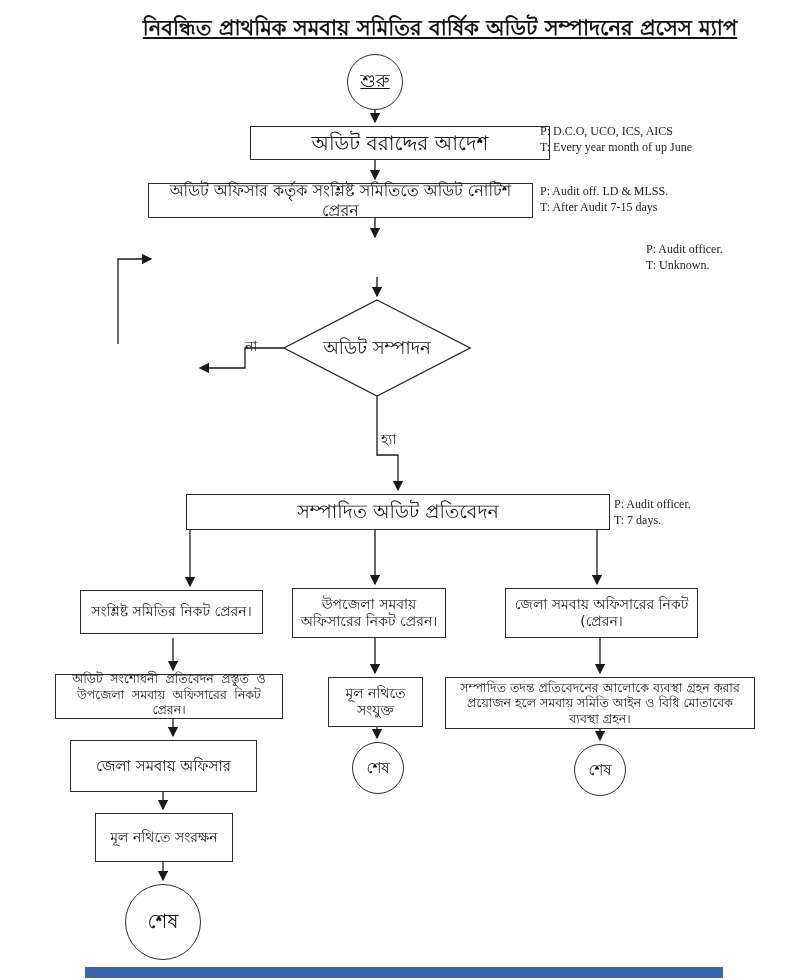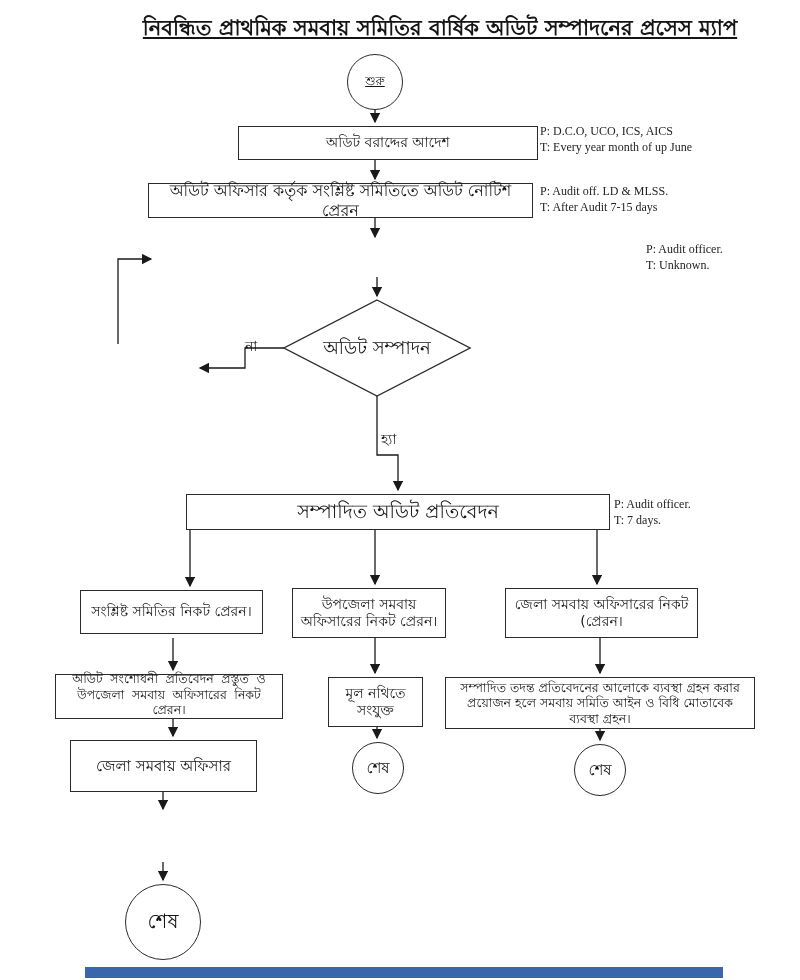--- a/index.html
+++ b/index.html
@@ -43,21 +43,21 @@
   .branchlabel{
     position:absolute;font-size:14px;color:#151515;
   }
   .diamond-label{
     position:absolute;left:302px;top:334px;width:150px;
     text-align:center;font-size:18px;color:#151515;
   }
   .footer-bar{
     position:absolute;left:85px;top:967px;width:638px;height:11px;
   }
-  .f18{font-size:14px;} .f17{font-size:12px;text-decoration:underline;} .f16{font-size:16px;}
+  .f18{font-size:20px;margin-left:12px;} .f17{font-size:18px;text-decoration:underline;} .f16{font-size:16px;}
   .f15{font-size:15px;} .f14{font-size:14px;} .f12{font-size:12.5px;}
 </style>
 </head>
 <body>
 
 <div class="canvas">
 
   <div class="title">নিবন্ধিত প্রাথমিক সমবায় সমিতির বার্ষিক অডিট সম্পাদনের প্রসেস ম্যাপ</div>
 
   <svg class="wires" width="800" height="980" viewBox="0 0 800 980">
@@ -132,20 +132,23 @@
   </div>
 
   <div class="node f12" style="left:55px;top:674px;width:228px;height:45px;font-family:Liberation Mono, monospace;">
     <span>অডিট সংশোধনী প্রতিবেদন প্রস্তুত ও উপজেলা সমবায় অফিসারের নিকট প্রেরন।</span>
   </div>
 
   <div class="node f15" style="left:70px;top:740px;width:187px;height:52px;">
     <span>জেলা সমবায় অফিসার</span>
   </div>
 
+  <div class="node f14" style="left:95px;top:813px;width:138px;height:49px;">
+    <span>মূল নথিতে সংরক্ষন</span>
+  </div>
 
   <div class="circle" style="left:125px;top:884px;width:76px;height:76px;font-size:20px;">
     <span>শেষ</span>
   </div>
 
   <div class="node f14" style="left:328px;top:677px;width:95px;height:50px;">
     <span>মূল নথিতে সংযুক্ত</span>
   </div>
 
   <div class="circle f15" style="left:352px;top:742px;width:52px;height:52px;">

